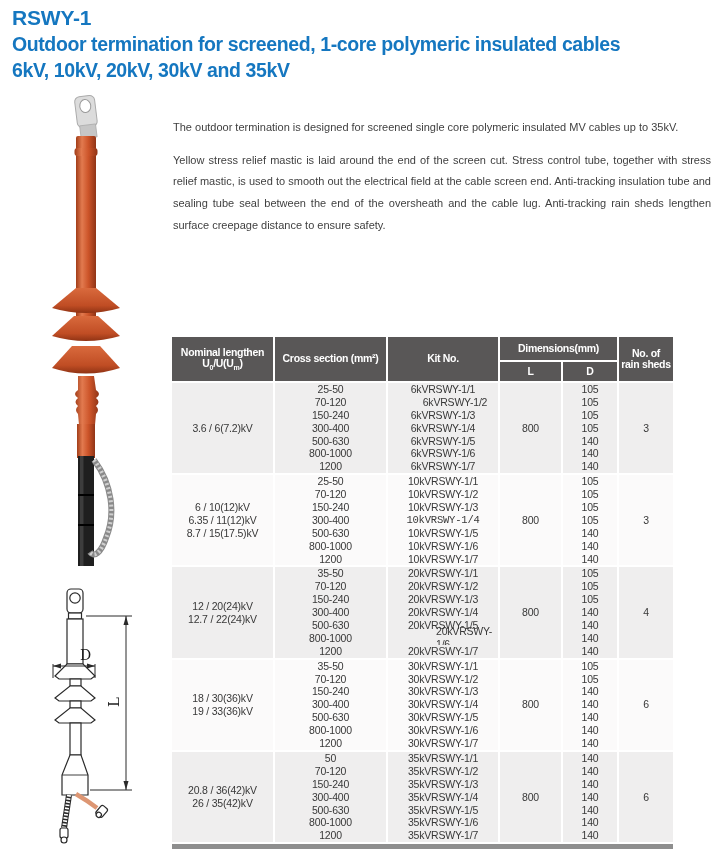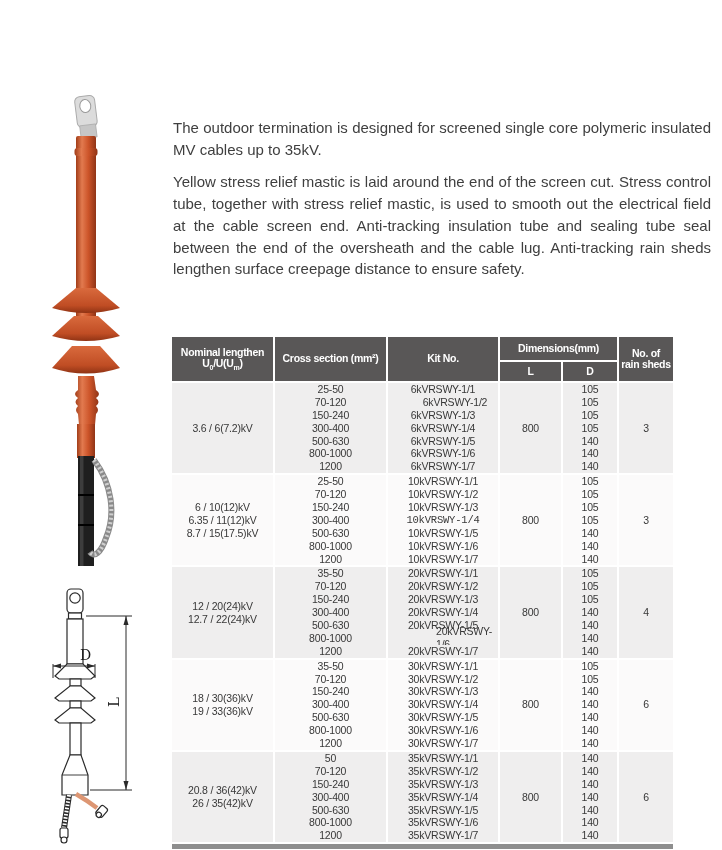--- a/index.html
+++ b/index.html
@@ -6,21 +6,21 @@
   .page{position:relative;width:722px;height:850px;background:#ffffff;overflow:hidden;
         font-family:"Liberation Sans",sans-serif;}
 
   
   .title-block{position:absolute;left:12px;top:4px;width:700px;color:#1577c0;font-weight:bold;}
   .title-code{font-size:21px;line-height:27px;letter-spacing:-0.2px;}
   .title-main{font-size:19.5px;line-height:26px;letter-spacing:-0.4px;}
 
   
   .desc{position:absolute;left:173px;top:117px;width:538px;color:#3f3f3f;}
-  .desc p{margin:0 0 11px 0;font-size:15px;line-height:21.7px;text-align:justify;}
+  .desc p{margin:0 0 11px 0;font-size:11px;line-height:21.7px;text-align:justify;}
 
   
   .spec-table{position:absolute;left:172px;top:337px;width:501px;}
   .thead{display:grid;grid-template-columns:101px 111px 110px 61px 54px 54px;
          grid-template-rows:23px 19px;gap:2px;margin-bottom:2px;}
   .th{background:#595757;color:#ffffff;font-weight:bold;font-size:10.5px;letter-spacing:-0.3px;
       display:flex;flex-direction:column;align-items:center;justify-content:center;
       line-height:11.5px;text-align:center;}
   .th sub{font-size:7px;line-height:6px;}
   .h-volt{grid-column:1;grid-row:1 / span 2;}
@@ -42,20 +42,25 @@
 
   
   .photo{position:absolute;left:28px;top:92px;}
   .drawing{position:absolute;left:14px;top:580px;}
 </style>
 </head>
 <body>
 
 <div class="page">
 
+  <header class="title-block">
+    <div class="title-code">RSWY-1</div>
+    <div class="title-main">Outdoor termination for screened, 1-core polymeric insulated cables</div>
+    <div class="title-main">6kV, 10kV, 20kV, 30kV and 35kV</div>
+  </header>
 
   <svg class="photo" width="116" height="478" viewBox="0 0 116 478">
     <defs>
       <linearGradient id="tubeG" x1="0" y1="0" x2="1" y2="0">
         <stop offset="0" stop-color="#a23d18"></stop>
           <stop offset="0.3" stop-color="#e27a4f"></stop>
         <stop offset="0.62" stop-color="#cc5429"></stop>
           <stop offset="1" stop-color="#903416"></stop>
       </linearGradient>
       <linearGradient id="shedG" x1="0" y1="0" x2="0" y2="1">

